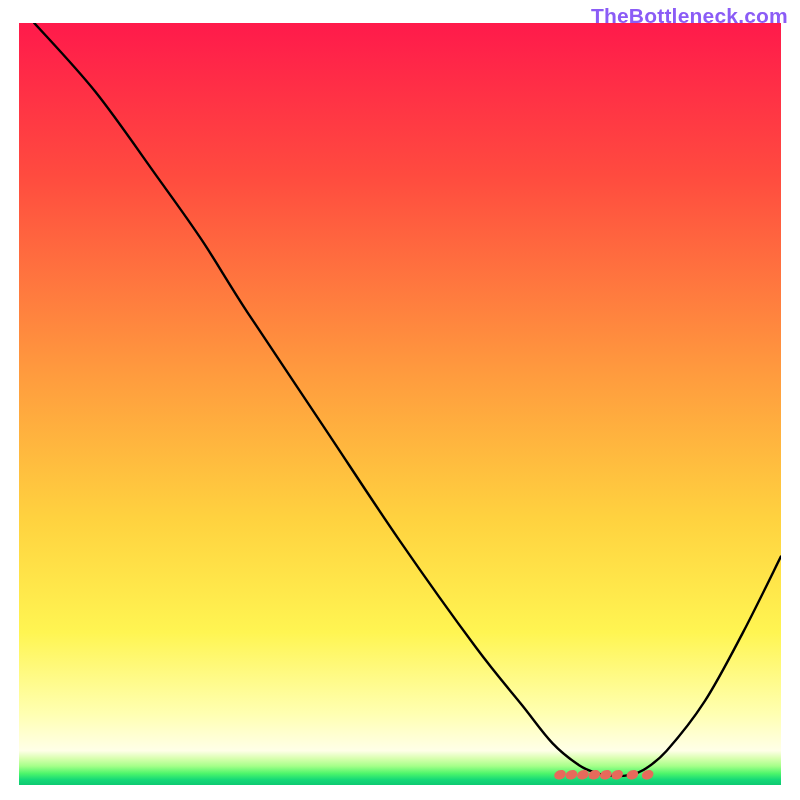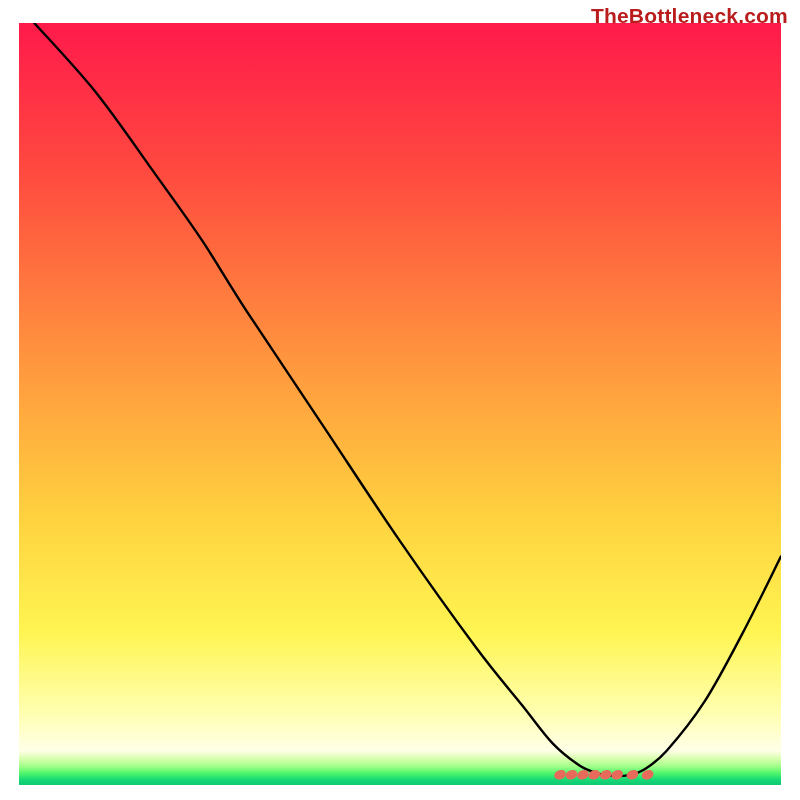--- a/index.html
+++ b/index.html
@@ -12,21 +12,21 @@
   }
   .stage {
     position: relative;
     width: 800px;
     height: 800px;
   }
   .watermark {
     position: absolute;
     top: 4px;
     right: 12px;
-    color: #b91c1c;
+    color: #8b5cf6;
     font-size: 21px;
     font-weight: 600;
     letter-spacing: 0.2px;
   }
   .plot {
     position: absolute;
     left: 19px;
     top: 23px;
     width: 762px;
     height: 762px;

